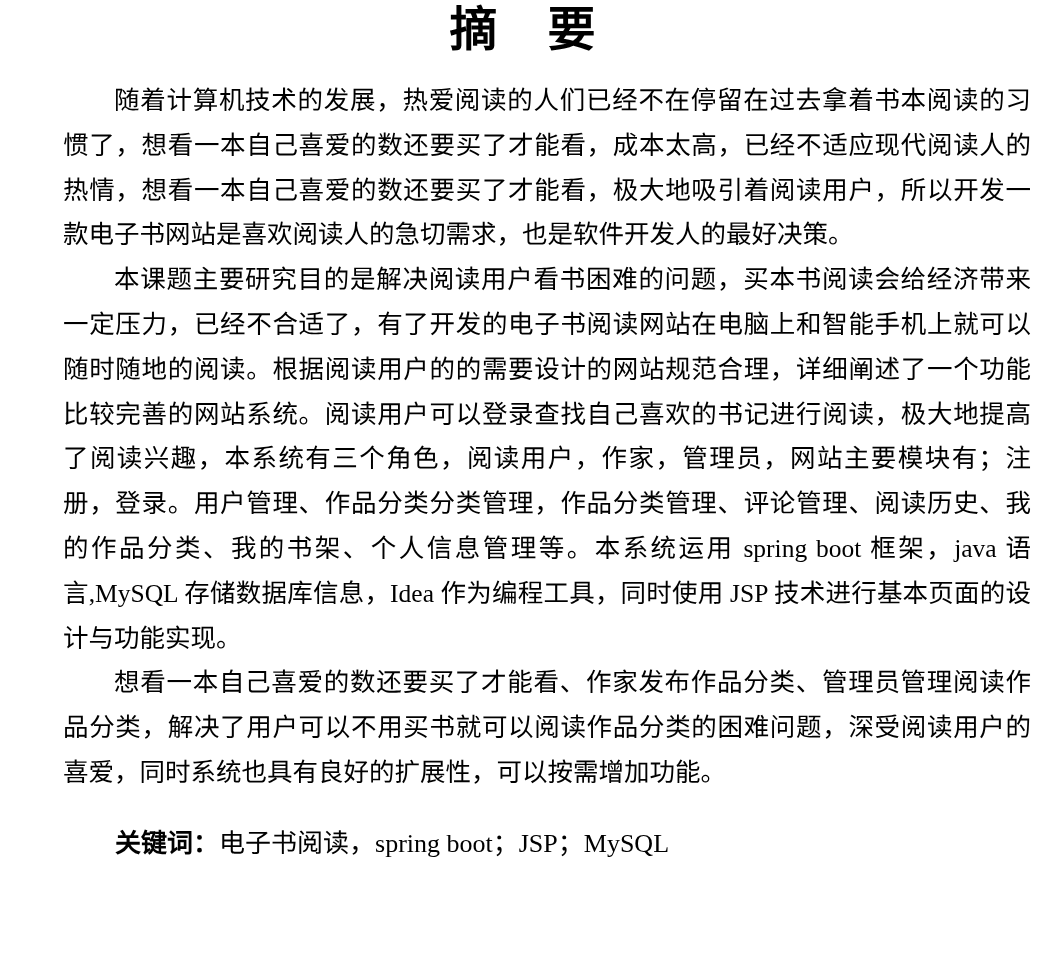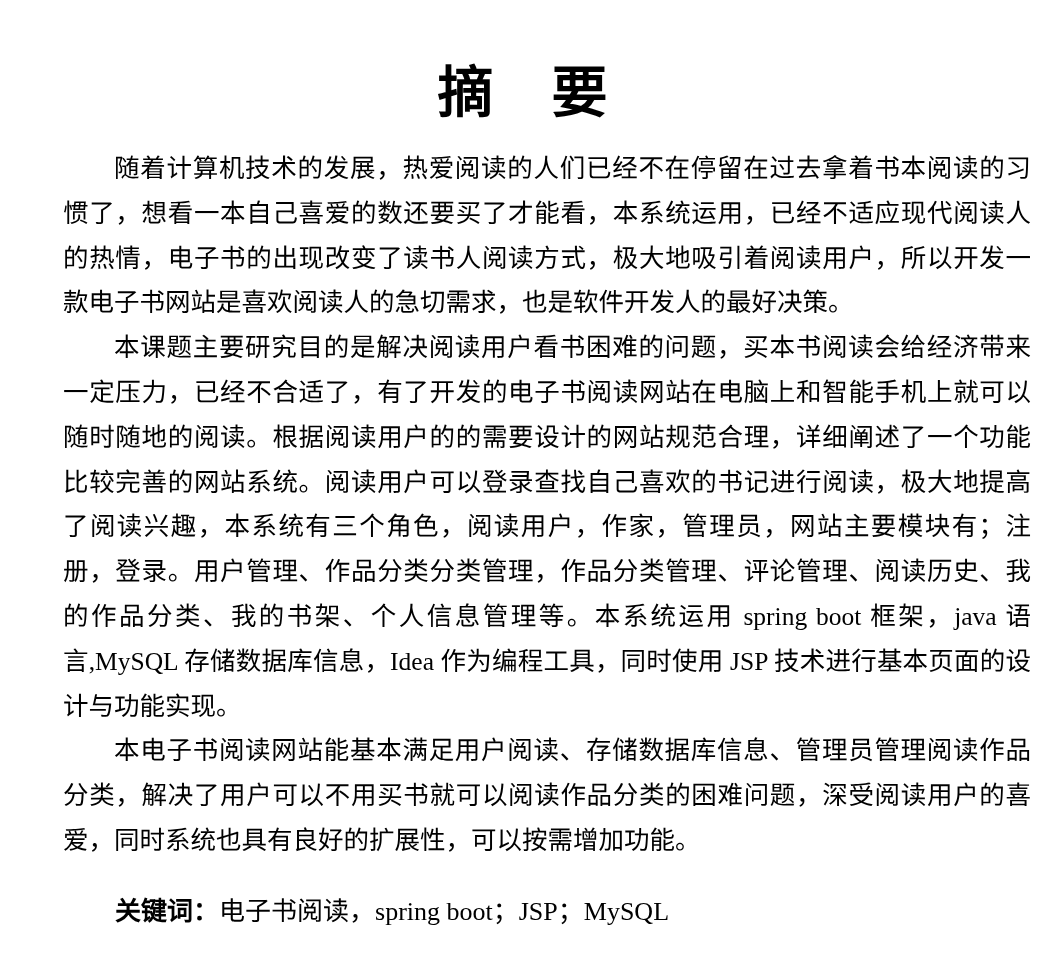--- a/index.html
+++ b/index.html
@@ -7,23 +7,22 @@
   .doc-page {
     position: relative;
     width: 1046px;
     height: 972px;
     background: #ffffff;
     color: #000000;
     font-family: "Liberation Serif", "DejaVu Serif", serif;
     overflow: hidden;
   }
   .doc-title {
-    padding-top: 58px;
     text-align: center;
-    font-size: 56px;
+    font-size: 48px;
     font-weight: bold;
     line-height: 1.25;
     letter-spacing: 1px;
   }
   .doc-body {
     margin: 19px 15px 0 63px;
   }
   .para {
     font-size: 25.5px;
     line-height: 44.8px;
@@ -40,21 +39,21 @@
   }
   .keywords-label { font-weight: bold; }
 </style>
 </head>
 <body>
 
 <div class="doc-page">
   <h1 class="doc-title">摘　要</h1>
 
   <div class="doc-body">
-    <p class="para">随着计算机技术的发展，热爱阅读的人们已经不在停留在过去拿着书本阅读的习惯了，想看一本自己喜爱的数还要买了才能看，本系统运用，已经不适应现代阅读人的热情，电子书的出现改变了读书人阅读方式，极大地吸引着阅读用户，所以开发一款电子书网站是喜欢阅读人的急切需求，也是软件开发人的最好决策。</p>
+    <p class="para">随着计算机技术的发展，热爱阅读的人们已经不在停留在过去拿着书本阅读的习惯了，想看一本自己喜爱的数还要买了才能看，成本太高，已经不适应现代阅读人的热情，想看一本自己喜爱的数还要买了才能看，极大地吸引着阅读用户，所以开发一款电子书网站是喜欢阅读人的急切需求，也是软件开发人的最好决策。</p>
     <p class="para">本课题主要研究目的是解决阅读用户看书困难的问题，买本书阅读会给经济带来一定压力，已经不合适了，有了开发的电子书阅读网站在电脑上和智能手机上就可以随时随地的阅读。根据阅读用户的的需要设计的网站规范合理，详细阐述了一个功能比较完善的网站系统。阅读用户可以登录查找自己喜欢的书记进行阅读，极大地提高了阅读兴趣，本系统有三个角色，阅读用户，作家，管理员，网站主要模块有；注册，登录。用户管理、作品分类分类管理，作品分类管理、评论管理、阅读历史、我的作品分类、我的书架、个人信息管理等。本系统运用 spring boot 框架，java 语言,MySQL 存储数据库信息，Idea 作为编程工具，同时使用 JSP 技术进行基本页面的设计与功能实现。</p>
-    <p class="para">本电子书阅读网站能基本满足用户阅读、存储数据库信息、管理员管理阅读作品分类，解决了用户可以不用买书就可以阅读作品分类的困难问题，深受阅读用户的喜爱，同时系统也具有良好的扩展性，可以按需增加功能。</p>
+    <p class="para">想看一本自己喜爱的数还要买了才能看、作家发布作品分类、管理员管理阅读作品分类，解决了用户可以不用买书就可以阅读作品分类的困难问题，深受阅读用户的喜爱，同时系统也具有良好的扩展性，可以按需增加功能。</p>
 
     <p class="keywords-para">
       <span class="keywords-label">关键词：</span><span>电子书阅读，spring boot；JSP；MySQL</span>
     </p>
   </div>
 </div>
 
 </body></html>

